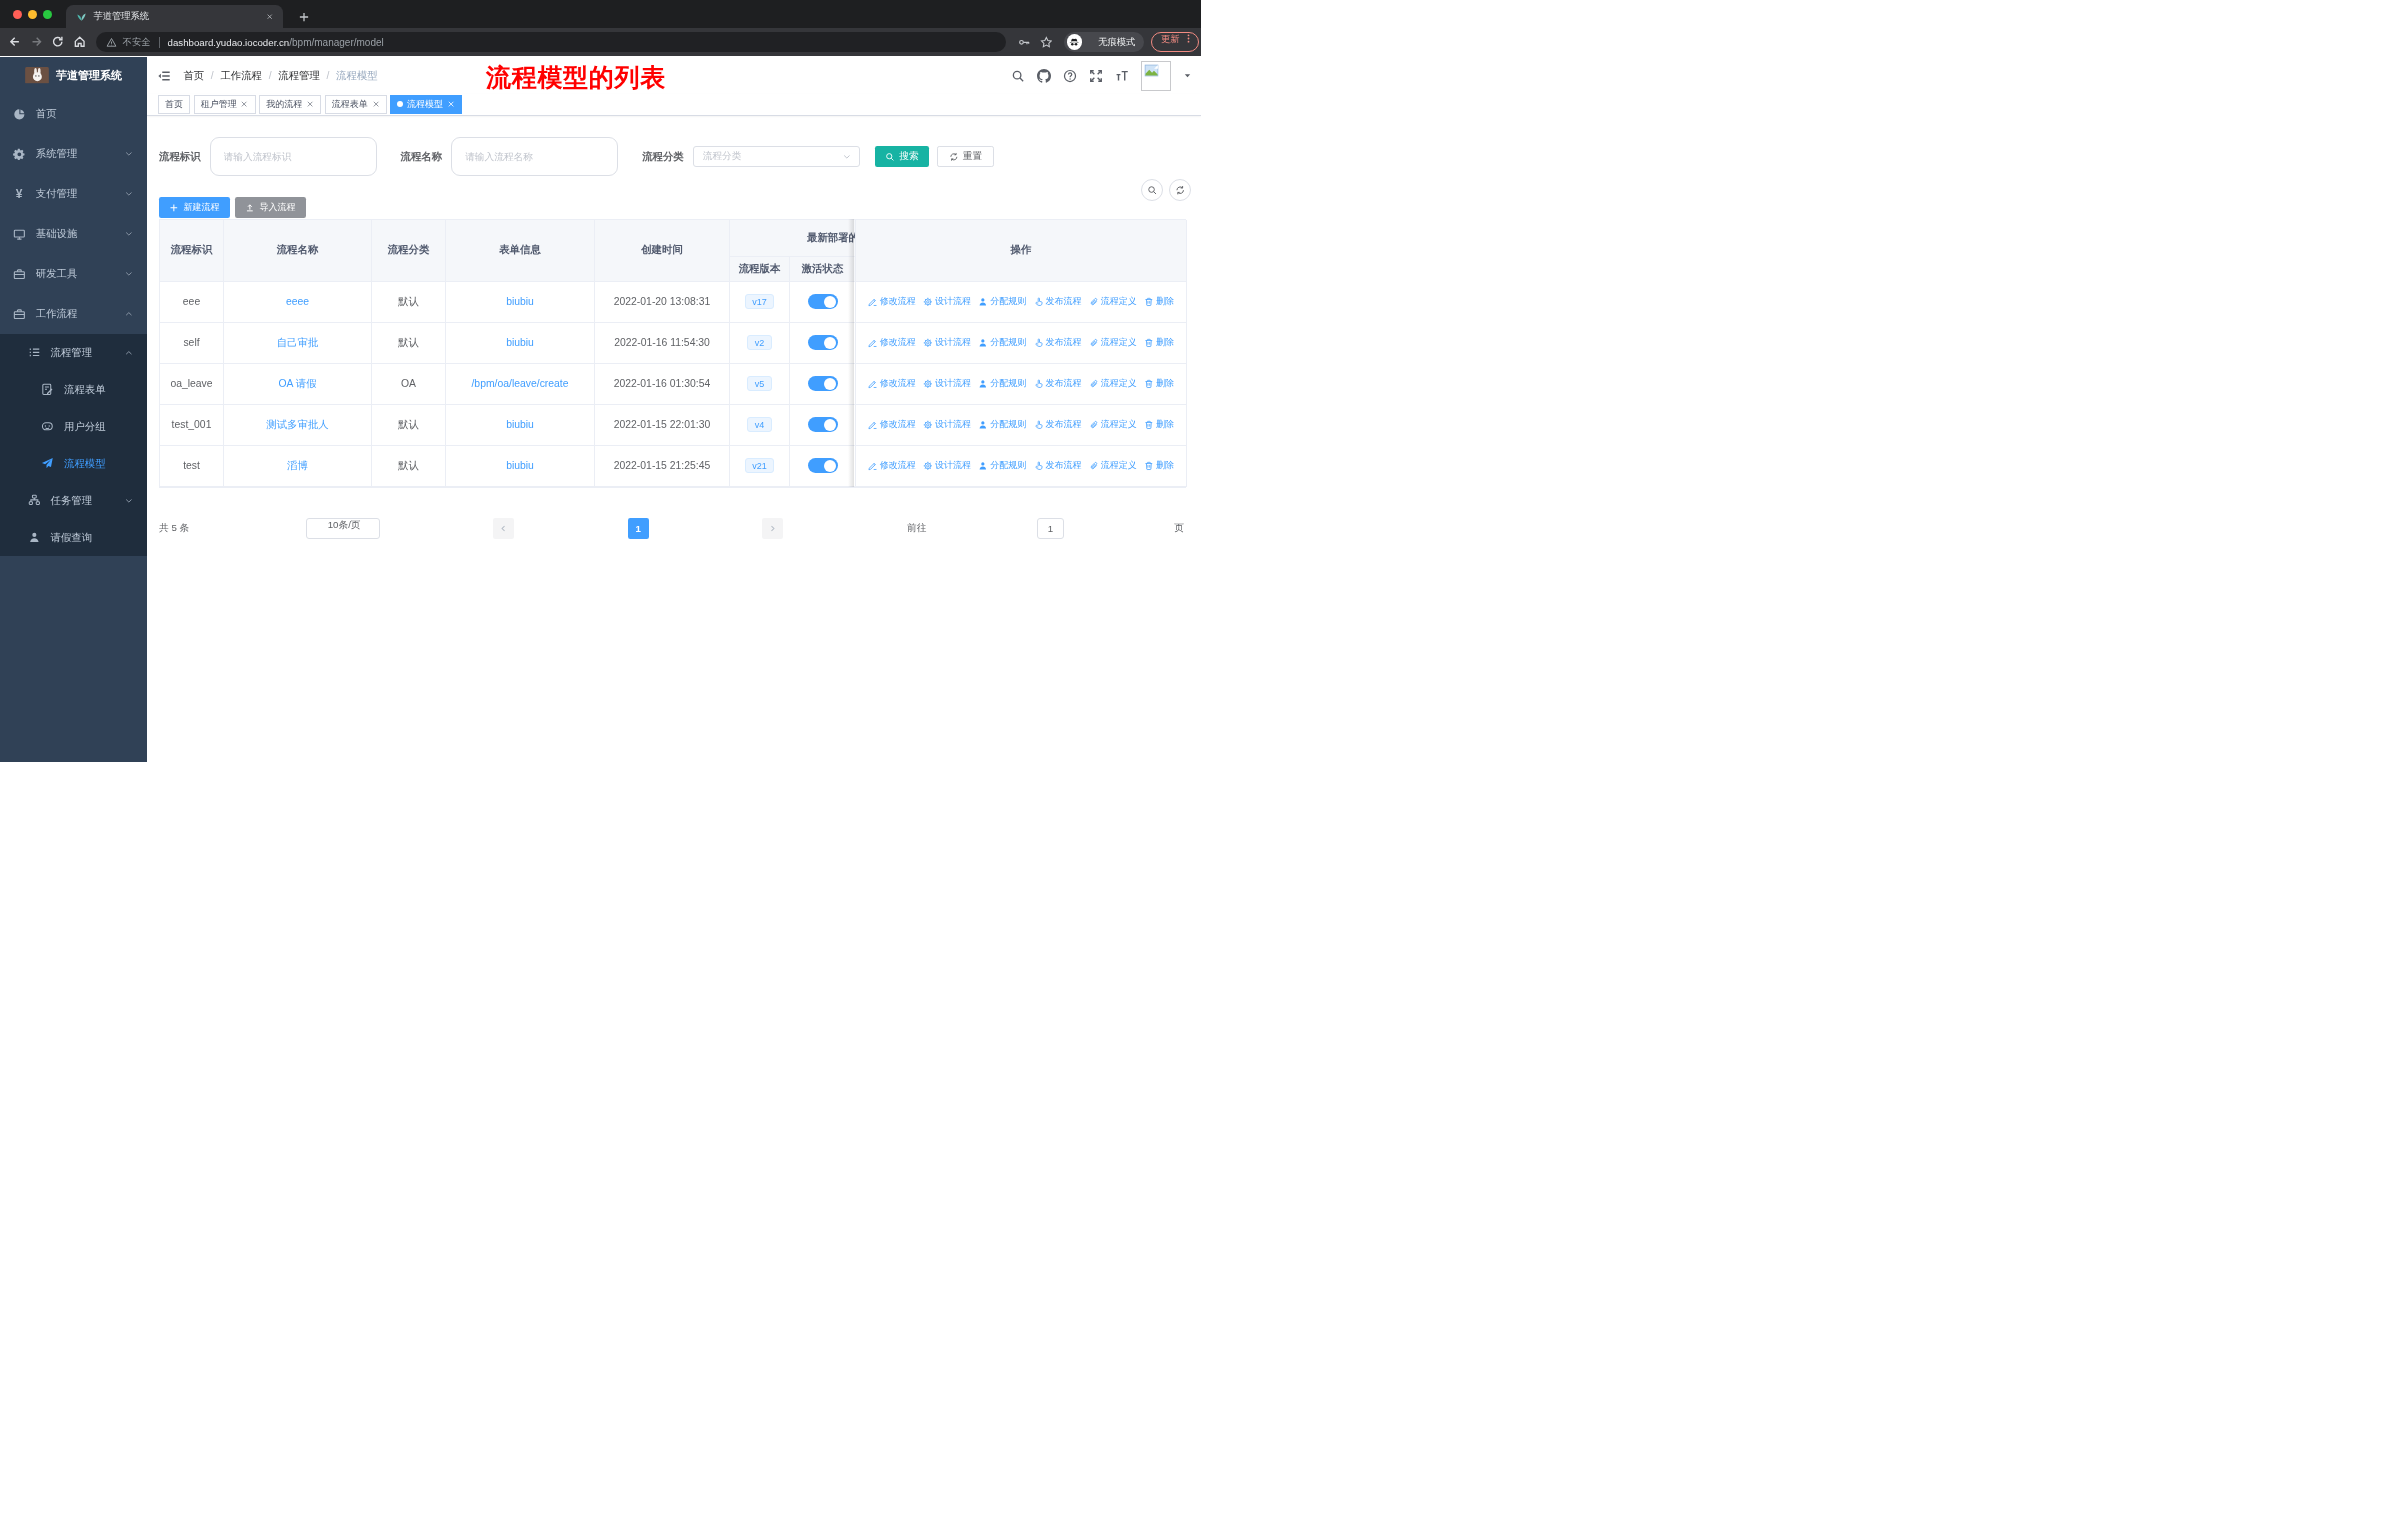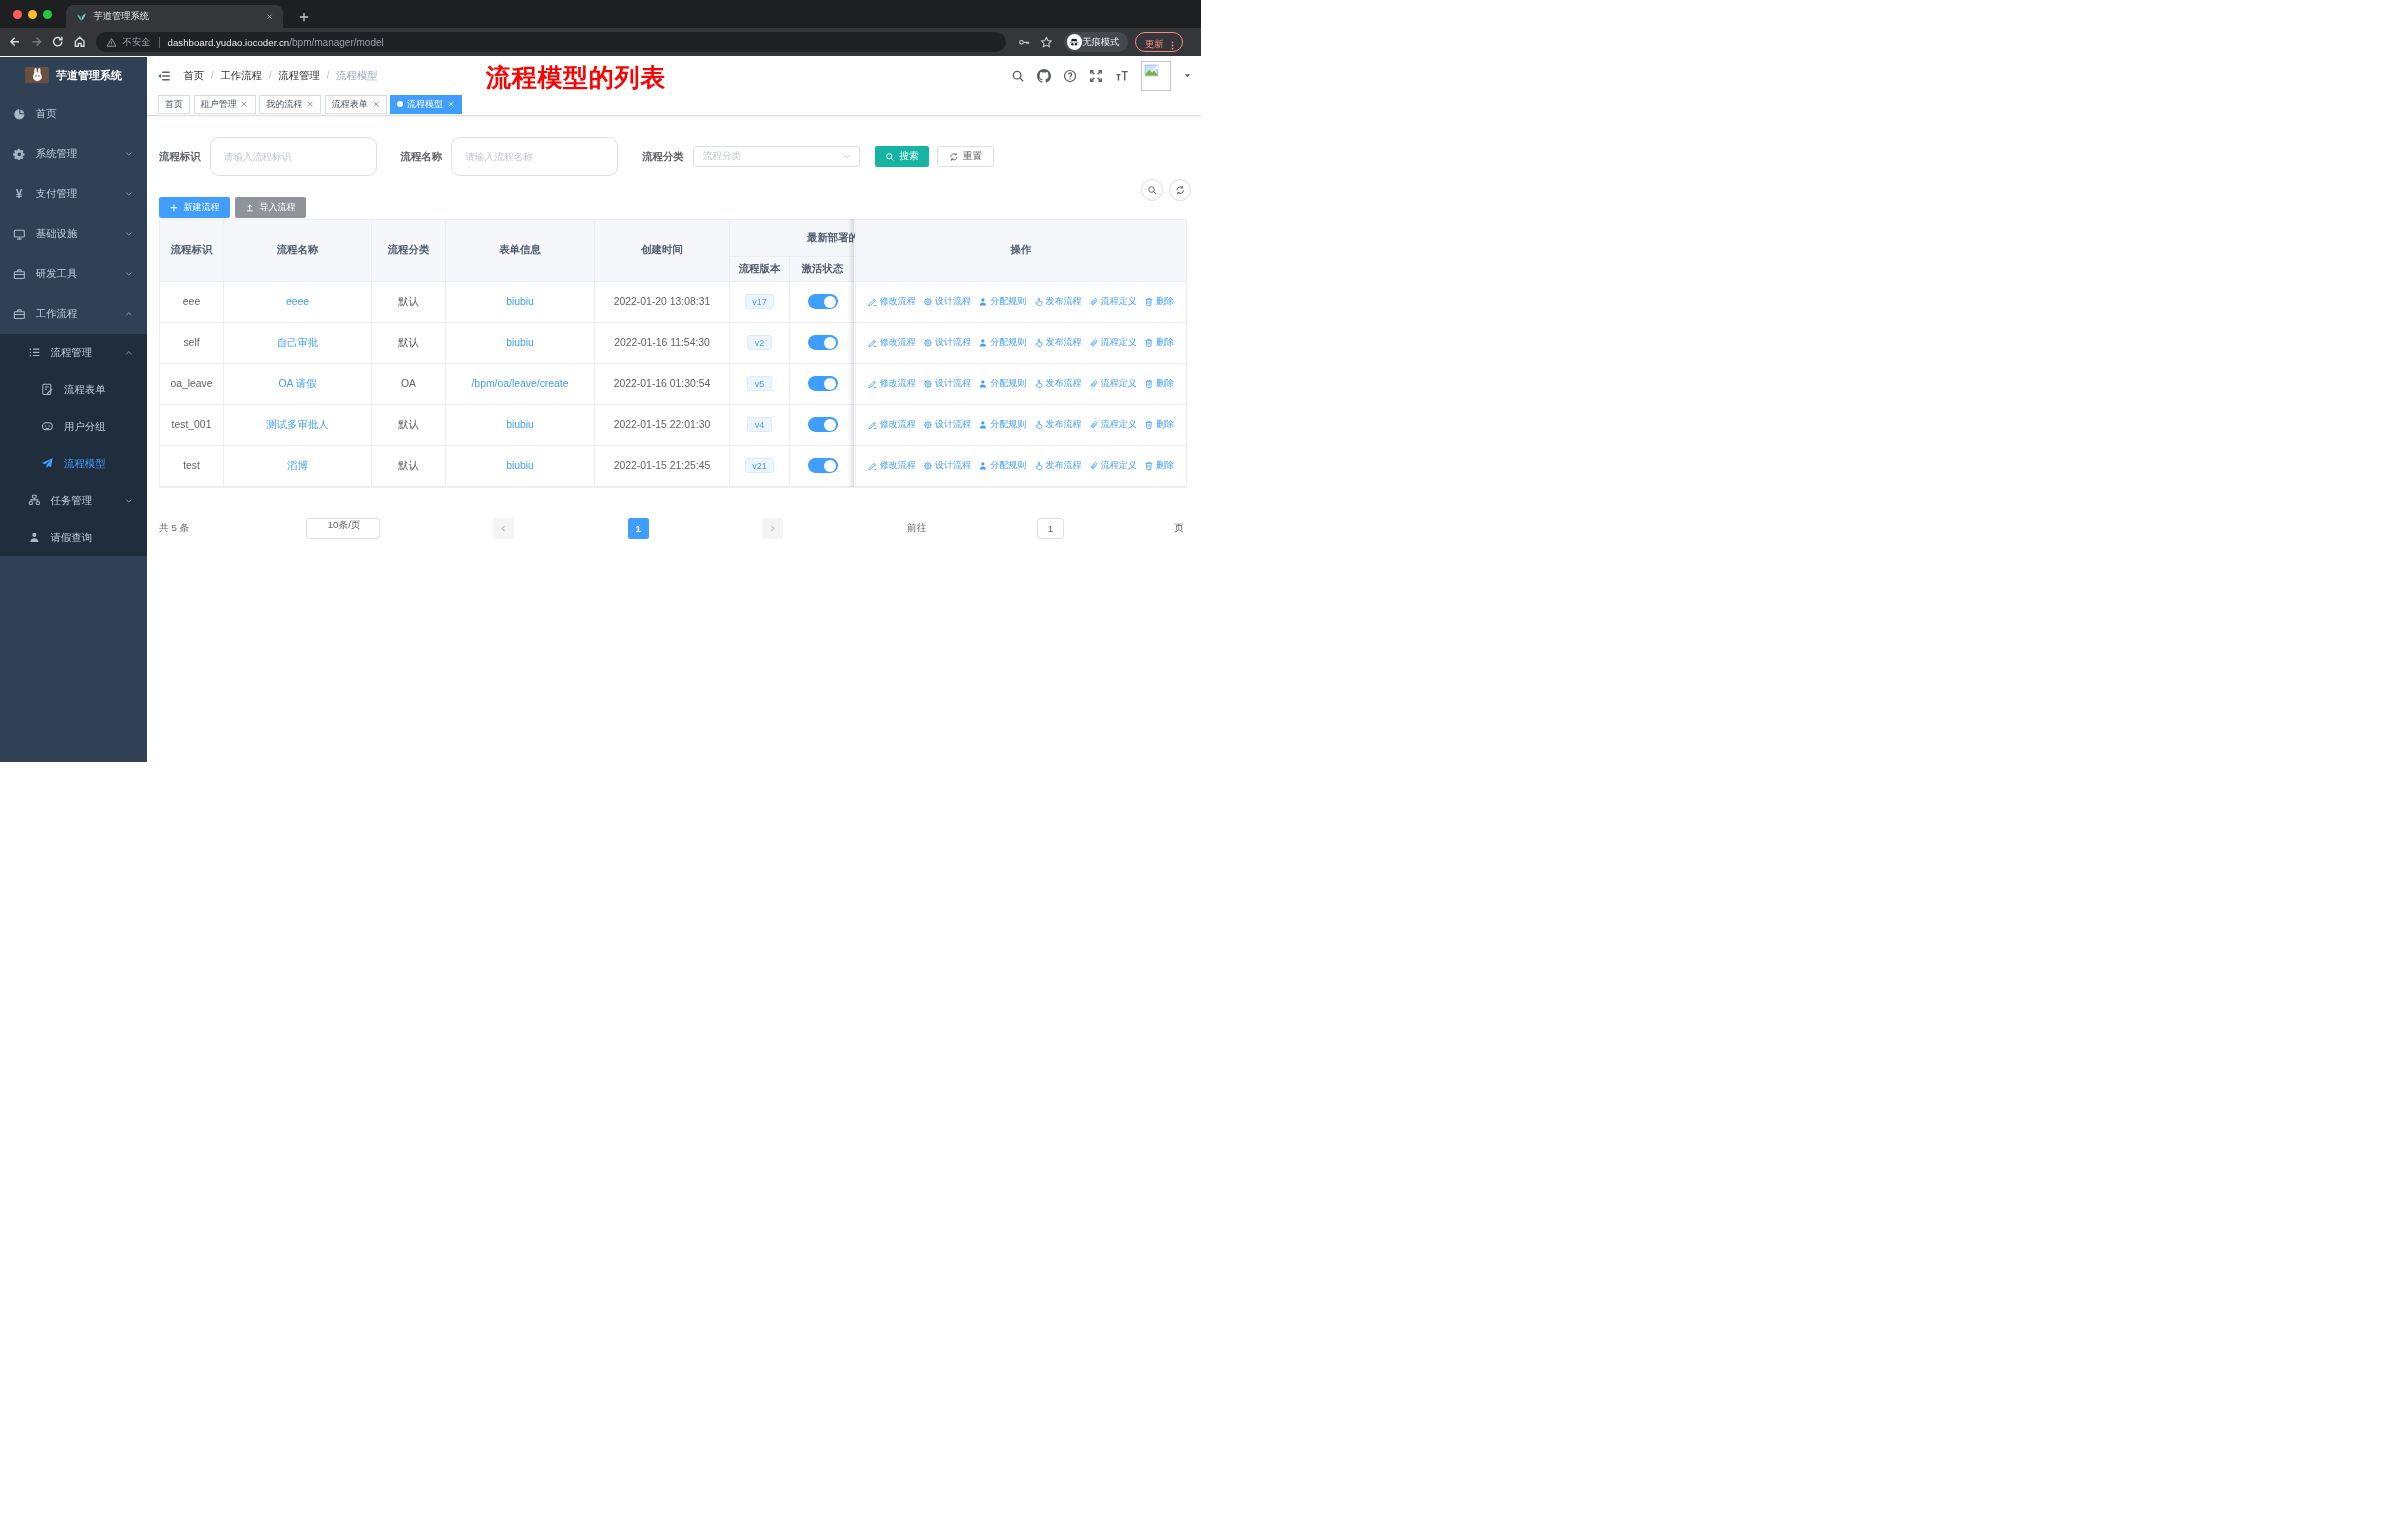--- a/index.html
+++ b/index.html
@@ -17,24 +17,24 @@
   .newtab { position:absolute; left:293px; top:6px; width:21px; height:21px; color:#c4c7cb; display:flex; align-items:center; justify-content:center; }
   .toolbar { position:absolute; left:0; top:28px; width:100%; height:28px; background:#35363a; display:flex; align-items:center; }
   .nav-ic { width:13.4px; height:13.4px; margin-left:8.2px; color:#dadce0; flex:0 0 auto; }
   .nav-ic.dim { color:#77797d; }
   .omnibox { margin-left:9.7px; width:910px; height:20px; background:#202124; border-radius:10.4px; display:flex; align-items:center; padding:0 10.4px; }
   .sec-label { color:#9aa0a6; font-size:9.3px; margin-left:5.2px; }
   .omni-div { width:0.7px; height:11px; background:#5f6368; margin:0 8.2px; }
   .host { color:#e8eaed; font-size:9.7px; }
   .path { color:#9aa0a6; font-size:10px; }
   .bar-ic { width:12.7px; height:12.7px; color:#c4c7cb; flex:0 0 auto; }
-  .incog { margin-left:12px; height:20px; background:#47484d; border-radius:10.4px; display:flex; align-items:center; padding:0 9px 0 2.2px; gap:0; flex:0 0 auto; }
+  .incog { margin-left:12px; height:20px; background:#47484d; border-radius:10.4px; display:flex; align-items:center; padding:0 9px 0 2.2px; gap:16px; flex:0 0 auto; }
   .incog-circle { width:15.6px; height:15.6px; border-radius:50%; background:#fff; display:flex; align-items:center; justify-content:center; }
   .incog-label { color:#f1f3f4; font-size:9.3px; }
-  .update-pill { margin-left:6.7px; height:20px; border:1.1px solid #f28b82; border-radius:10.4px; display:flex; align-items:flex-end; padding:0 4.5px 0 9px; gap:3px; color:#f28b82; font-size:9.3px; flex:0 0 auto; }
+  .update-pill { margin-left:6.7px; height:20px; border:1.1px solid #f28b82; border-radius:10.4px; display:flex; align-items:flex-start; padding:0 4.5px 0 9px; gap:3px; color:#f28b82; font-size:9.3px; flex:0 0 auto; }
 
   
   .app { position:absolute; left:0; top:57px; width:1201px; height:706px; display:flex; }
   .sidebar { width:147px; background:#304156; position:relative; flex:0 0 auto; }
   .logo-row { height:37px; display:flex; align-items:center; padding-left:24.6px; }
   .logo-img { width:24px; height:16.4px; border-radius:1.5px; overflow:hidden; flex:0 0 auto; }
   .logo-title { color:#fff; font-size:11px; font-weight:bold; margin-left:7.4px; white-space:nowrap; }
   .menu-item { height:40px; display:flex; align-items:center; color:#bfcbd9; font-size:10.4px; position:relative; cursor:pointer; }
   .menu-item .mi { width:12.7px; height:12.7px; margin-left:12.7px; color:#a9b6c5; flex:0 0 auto; }
   .menu-item .ml { margin-left:10.4px; white-space:nowrap; }

